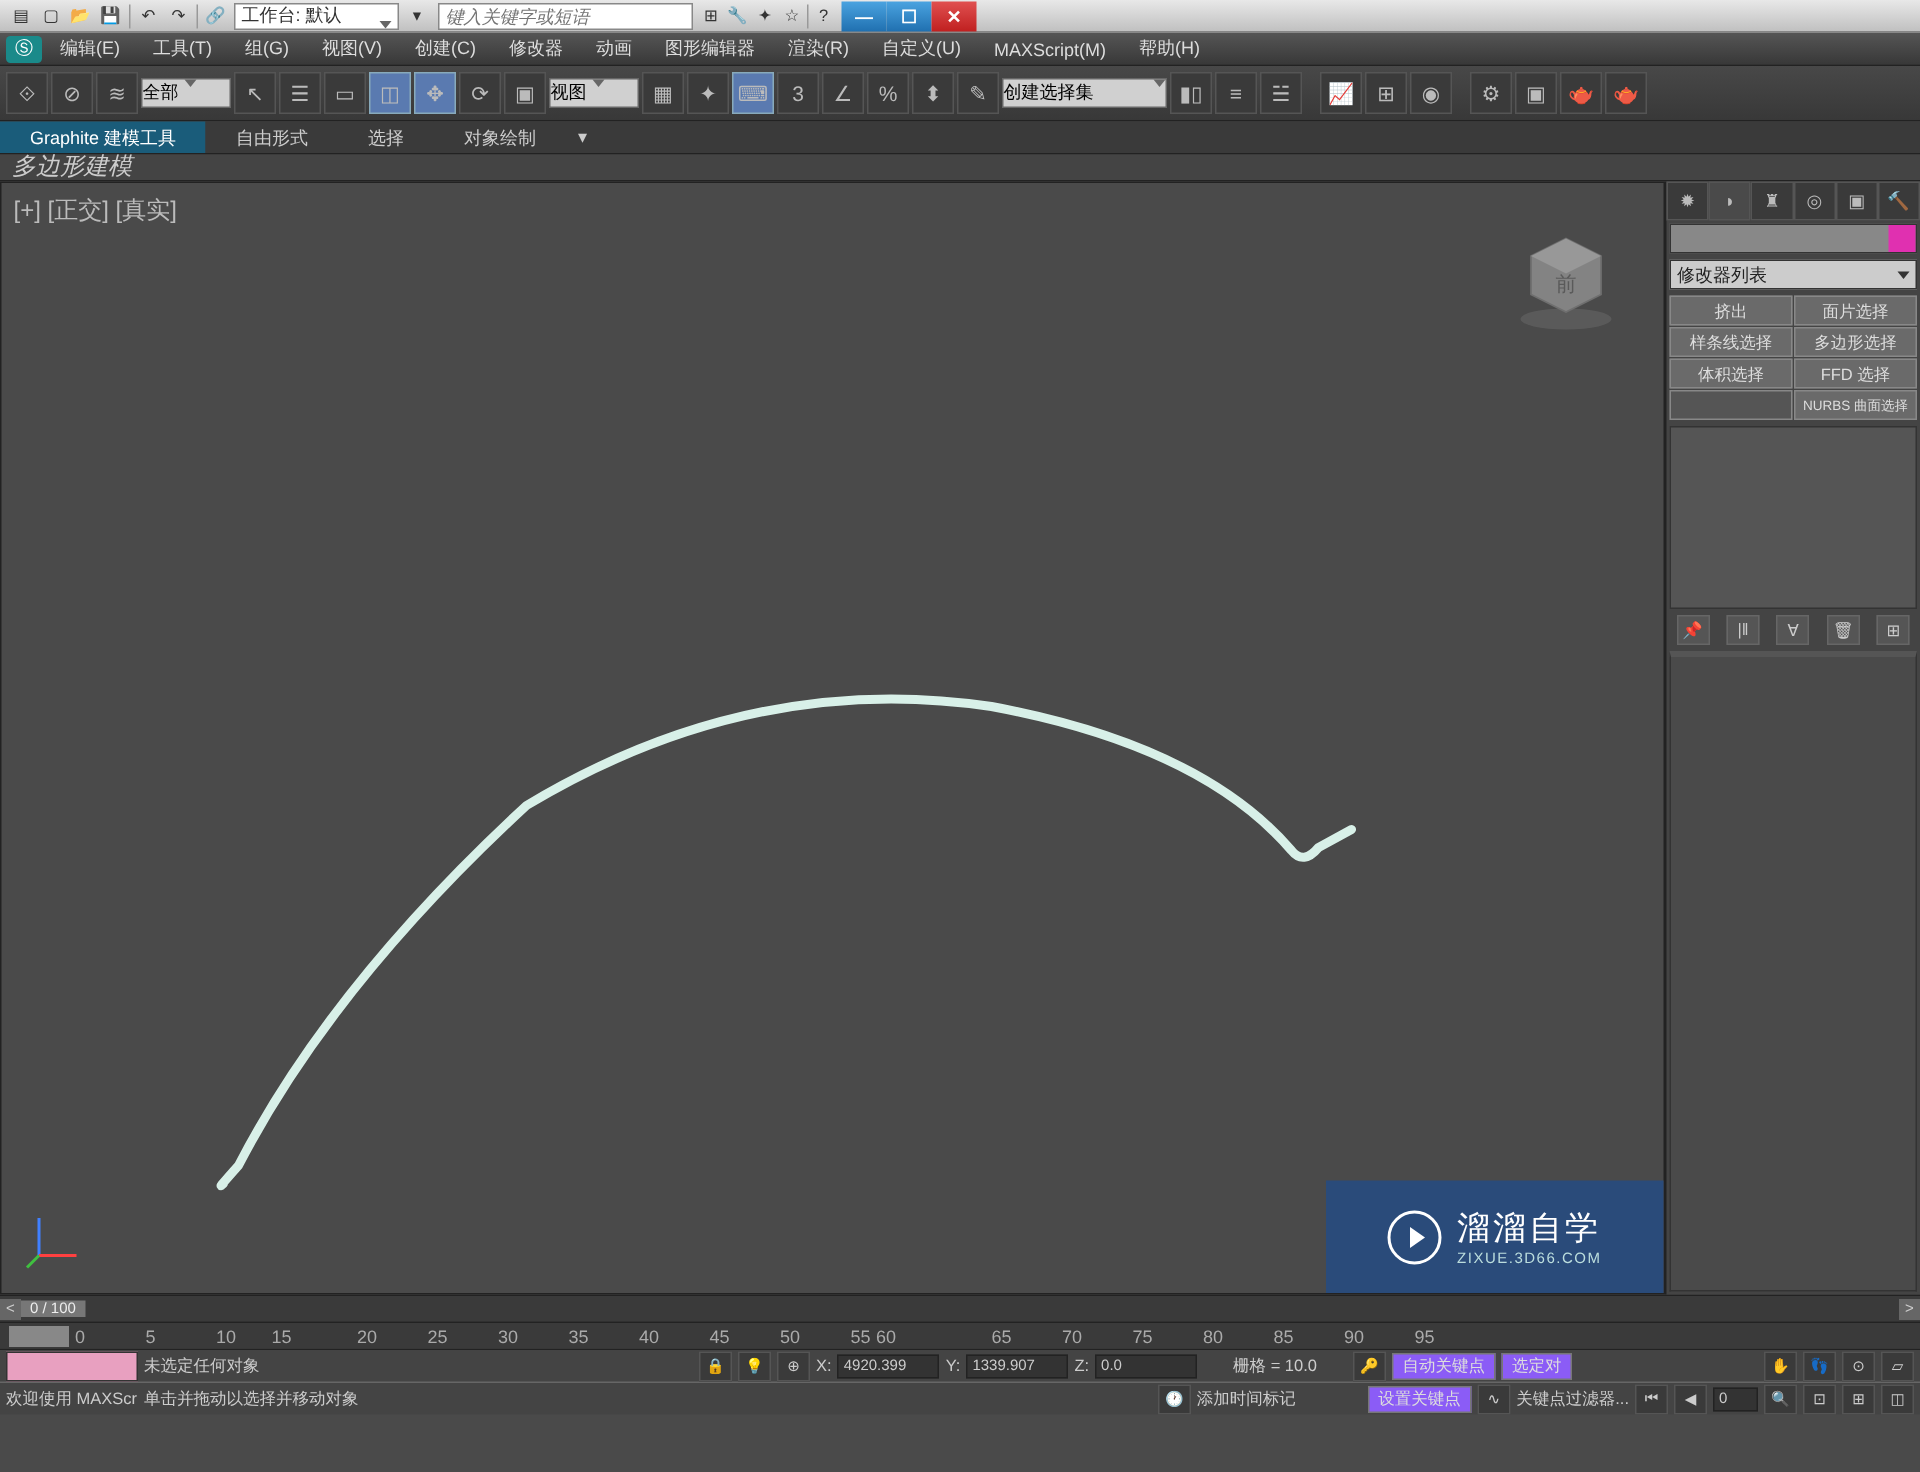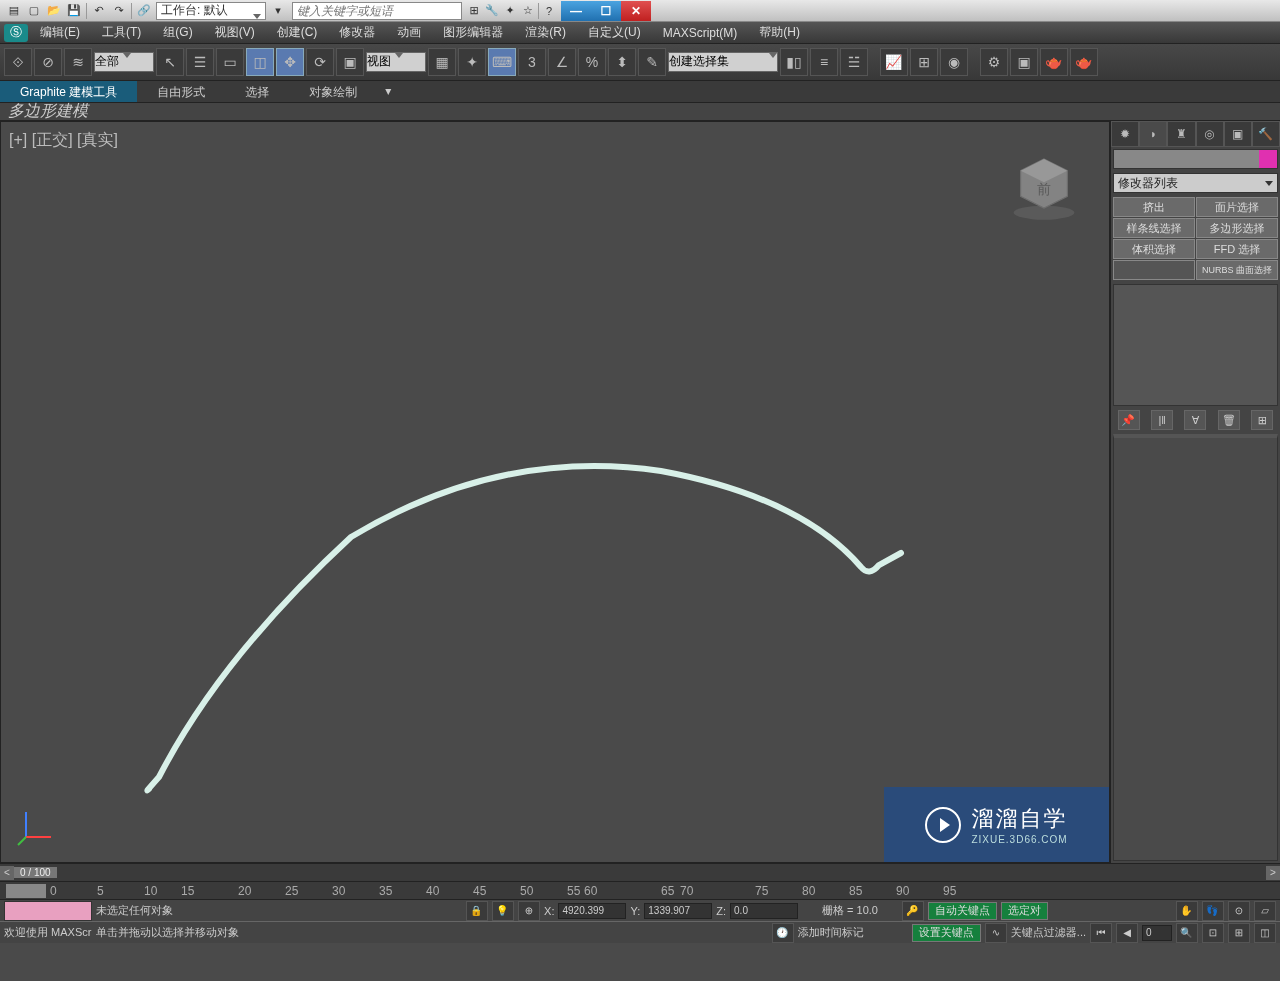--- a/index.html
+++ b/index.html
@@ -53,21 +53,21 @@
 .timeline { height:18px; background:#3a3a3a; display:flex; align-items:center; border-top:1px solid #222;}
 .tl-scrub { width:40px; height:14px; background:#888; margin:0 6px;}
 .tl-label { background:#777; padding:0 6px; font-size:10px; color:#eee;}
 .tl-arrow { width:14px; height:14px; background:#666; display:flex; align-items:center; justify-content:center; font-size:10px;}
 .ruler { height:18px; background:#3a3a3a; display:flex; align-items:center; font-size:9px; color:#aaa; position:relative; border-top:1px solid #222;}
 .ruler .tick { position:absolute; top:2px;}
 .status { height:22px; background:#444; display:flex; align-items:center; gap:4px; border-top:1px solid #222; padding:0 4px;}
 .status2 { height:22px; background:#444; display:flex; align-items:center; gap:4px; border-top:1px solid #666; padding:0 4px;}
 .stxt { color:#ccc; font-size:11px; white-space:nowrap;}
 .coord { background:#333; width:68px; height:16px; padding:0 3px; color:#ccc; font-size:10px; display:flex; align-items:center; border:1px solid #222;}
-.stat-btn { height:18px; padding:0 6px; background:#15803d; border:1px solid #777; color:#ddd; font-size:11px;}
+.stat-btn { height:18px; padding:0 6px; background:#8b5cf6; border:1px solid #777; color:#ddd; font-size:11px;}
 .pink-box { width:88px; height:20px; background:#e8a0c0; border:1px solid #333;}
 .nav-btn { width:22px; height:20px; background:#3a3a3a; border:1px solid #555; display:flex; align-items:center; justify-content:center; font-size:10px;}
 </style>
 </head>
 <body>
 
 <div class="titlebar">
   <div class="qat">
     <span class="ico">▤</span>
     <span class="ico">▢</span>
@@ -251,21 +251,21 @@
     <span class="tick" style="left: 238px;">20</span>
     <span class="tick" style="left: 285px;">25</span>
     <span class="tick" style="left: 332px;">30</span>
     <span class="tick" style="left: 379px;">35</span>
     <span class="tick" style="left: 426px;">40</span>
     <span class="tick" style="left: 473px;">45</span>
     <span class="tick" style="left: 520px;">50</span>
     <span class="tick" style="left: 567px;">55</span>
     <span class="tick" style="left: 584px;">60</span>
     <span class="tick" style="left: 661px;">65</span>
-    <span class="tick" style="left: 680px;">70</span>
+    <span class="tick" style="left: 708px;">70</span>
     <span class="tick" style="left: 755px;">75</span>
     <span class="tick" style="left: 802px;">80</span>
     <span class="tick" style="left: 849px;">85</span>
     <span class="tick" style="left: 896px;">90</span>
     <span class="tick" style="left: 943px;">95</span>
   </div>
 
 <div class="status">
   <div class="pink-box"></div>
   <span class="stxt">未选定任何对象</span>

